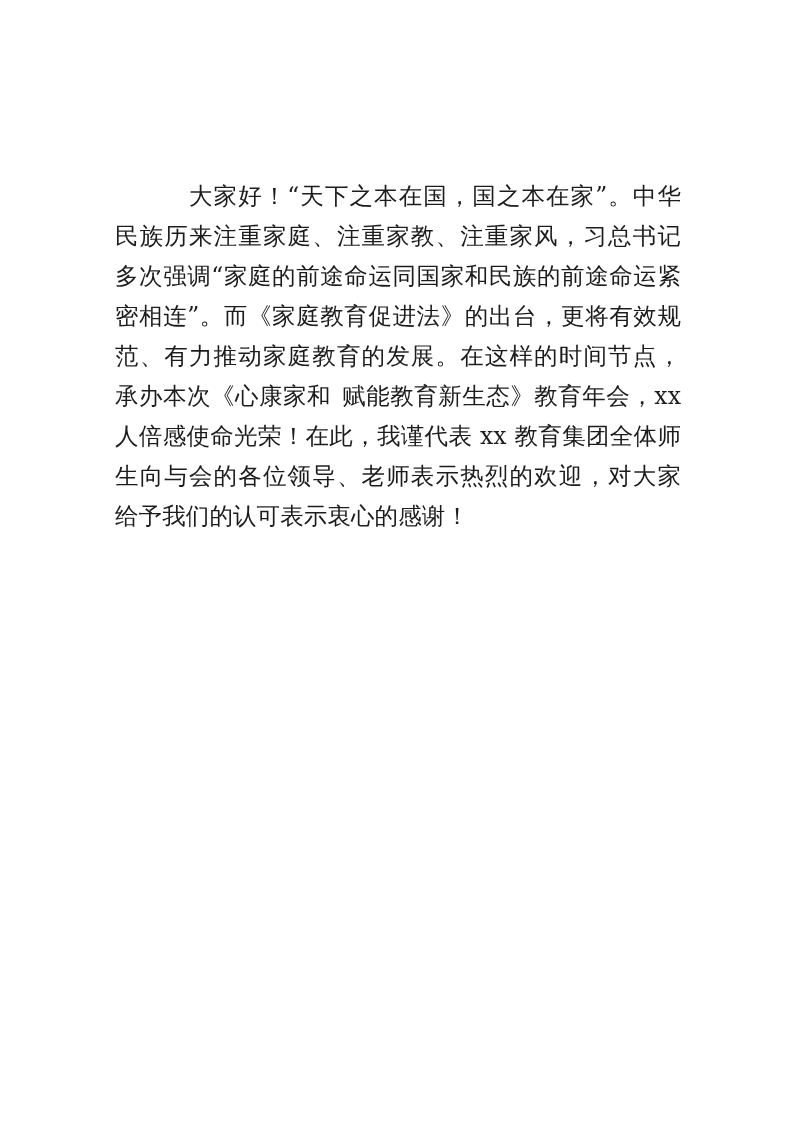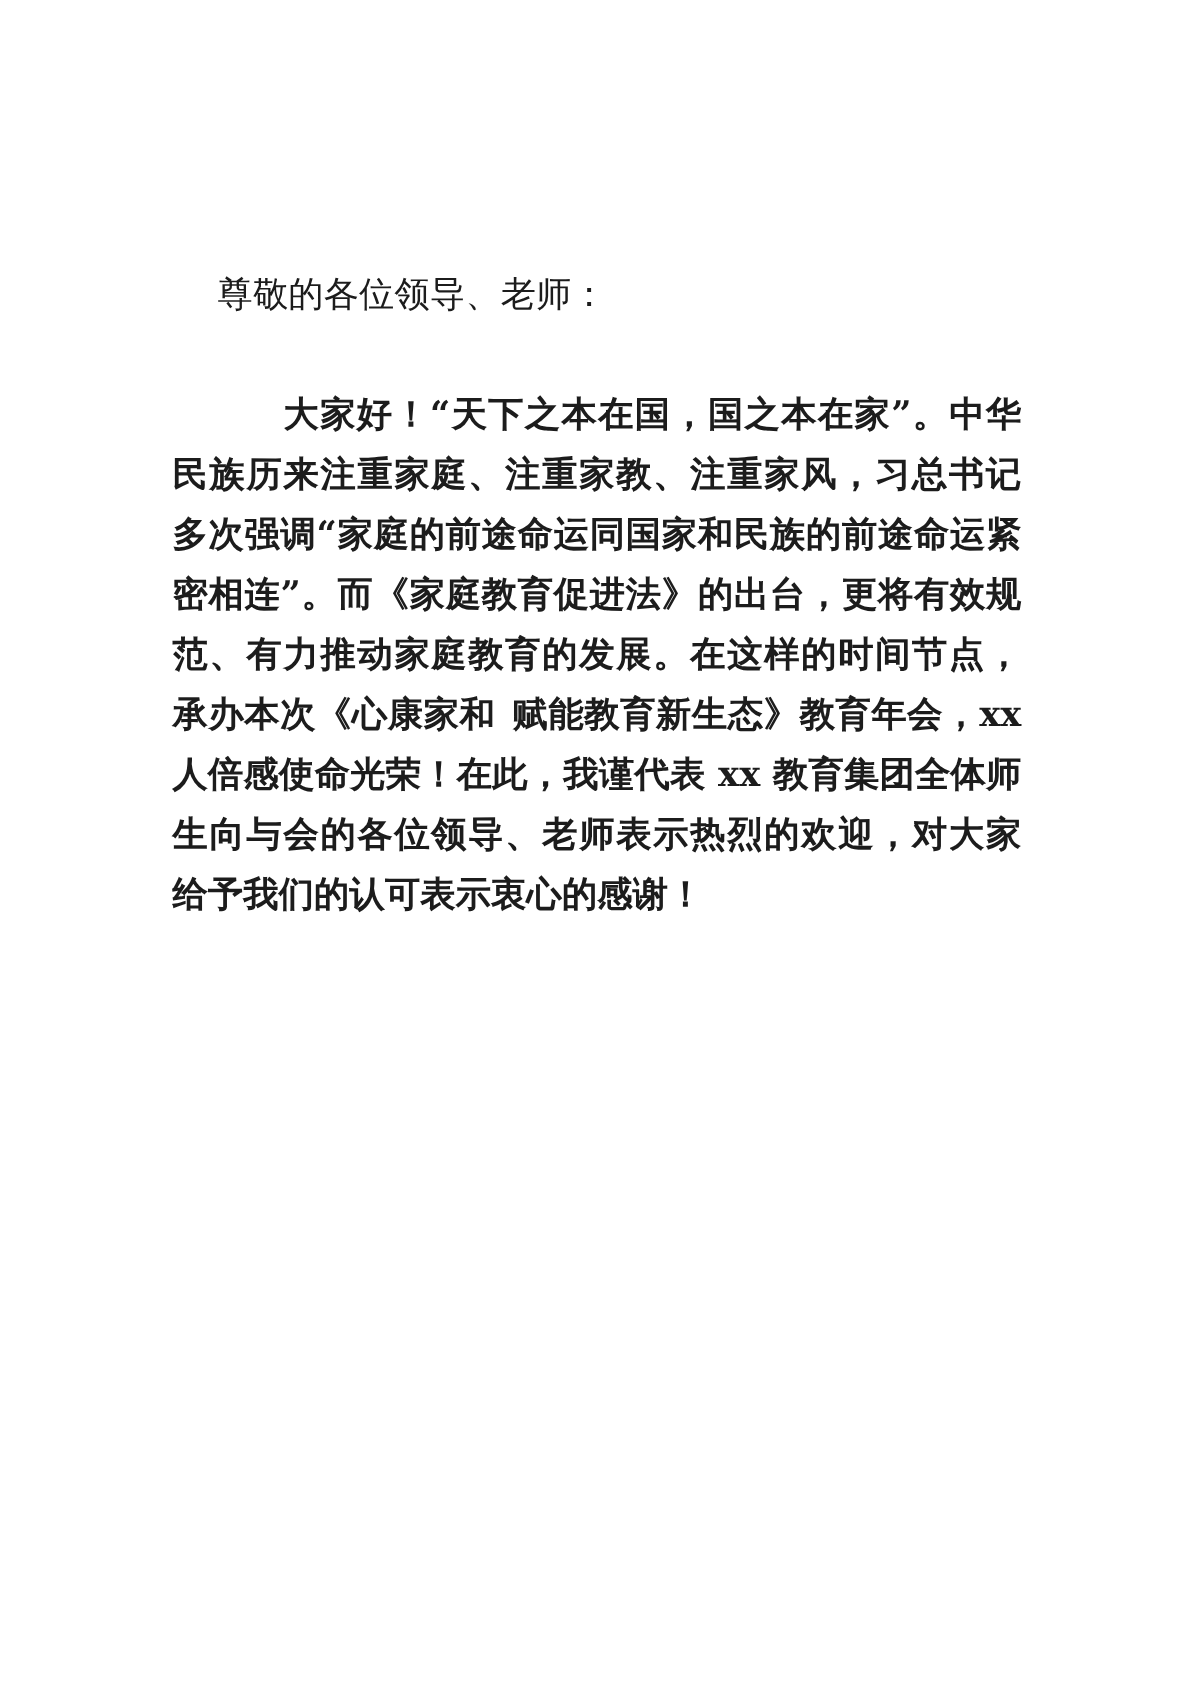--- a/index.html
+++ b/index.html
@@ -64,20 +64,19 @@
     width: 11px;
   }
 </style>
 </head>
 <body>
 
 <div class="page">
 
   <div class="doc-body">
 
-    <p class="para para--salutation">尊敬的各位领导、老师：</p>
 
     <p class="para para--indent"><span>大家好！“天下之本在国，国之本在家”。中华民族历来注重家庭、注重家教、注重家风，习总书记多次强调“家庭的前途命运同国家和民族的前途命运紧密相连”。而《家庭教育促进法》的出台，更将有效规范、有力推动家庭教育的发展。在这样的时间节点，承办本次《心康家和</span><span class="nbsp-gap"></span><span>赋能教育新生态》教育年会，xx 人倍感使命光荣！在此，我谨代表 xx 教育集团全体师生向与会的各位领导、老师表示热烈的欢迎，对大家给予我们的认可表示衷心的感谢！</span></p>
 
 
   </div>
 
 </div>
 
 </body></html>

